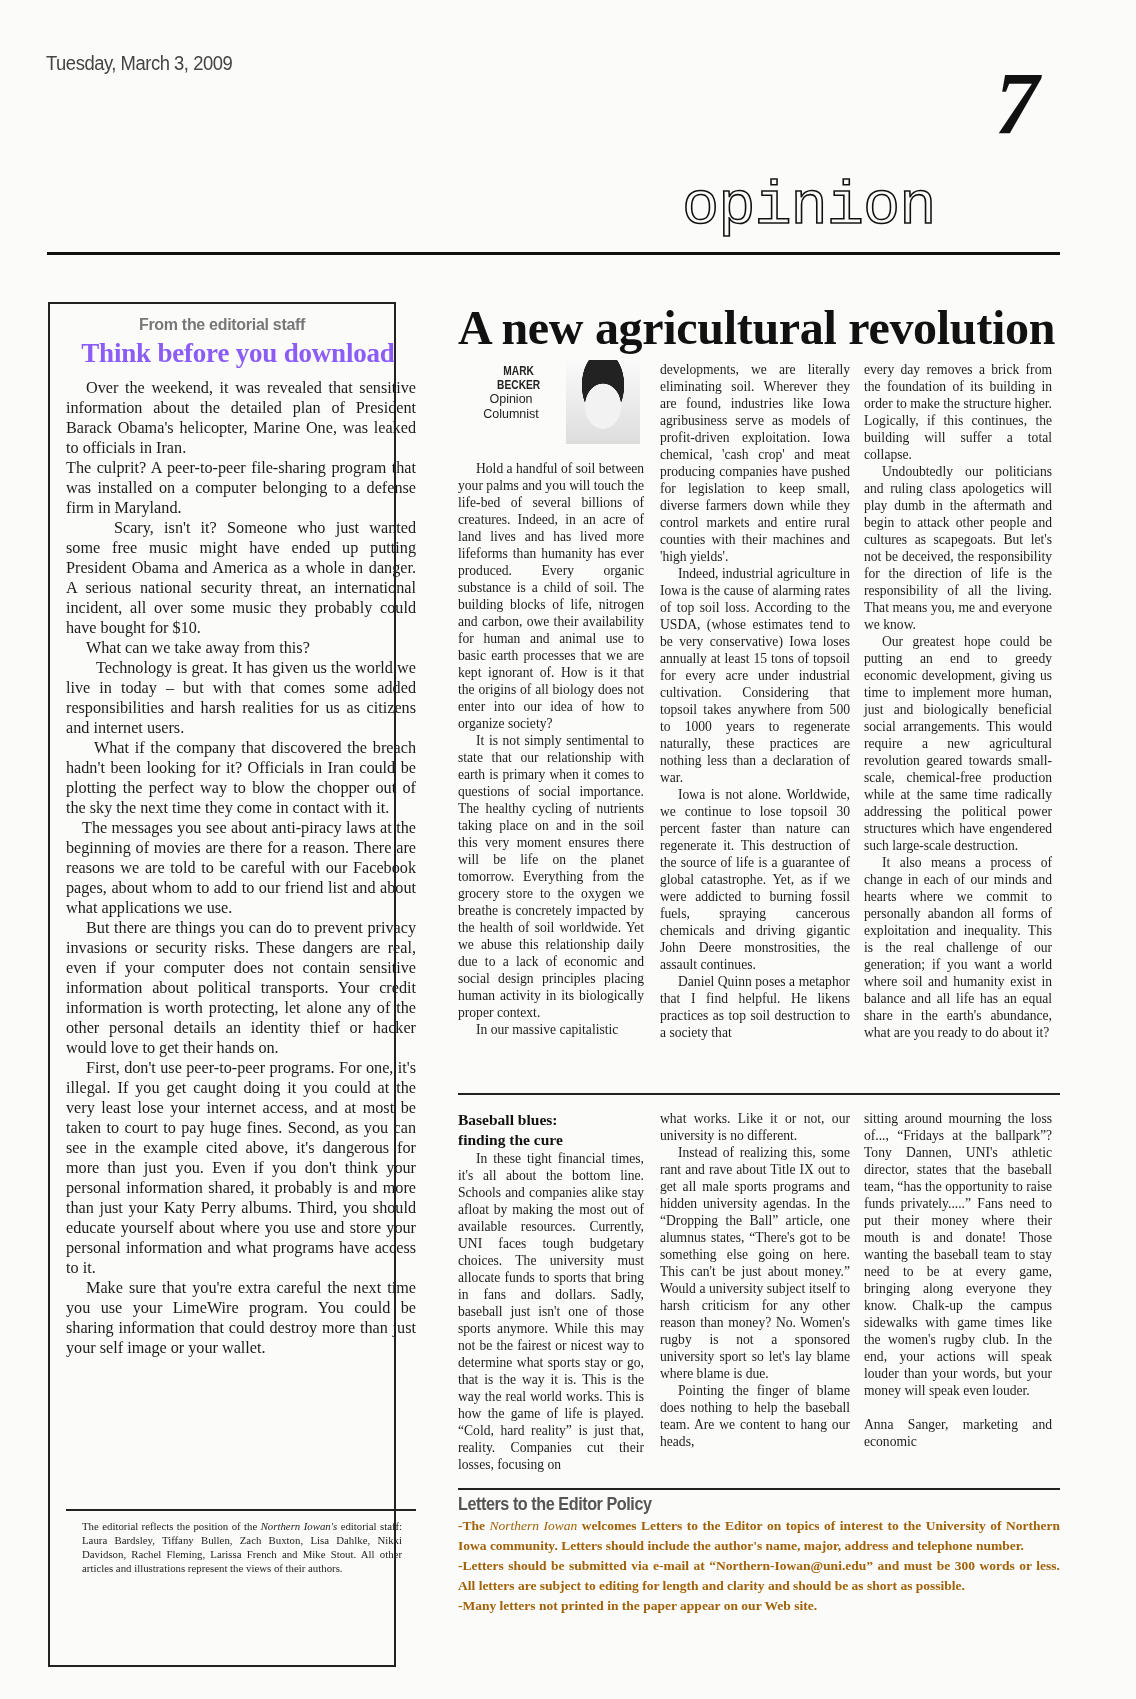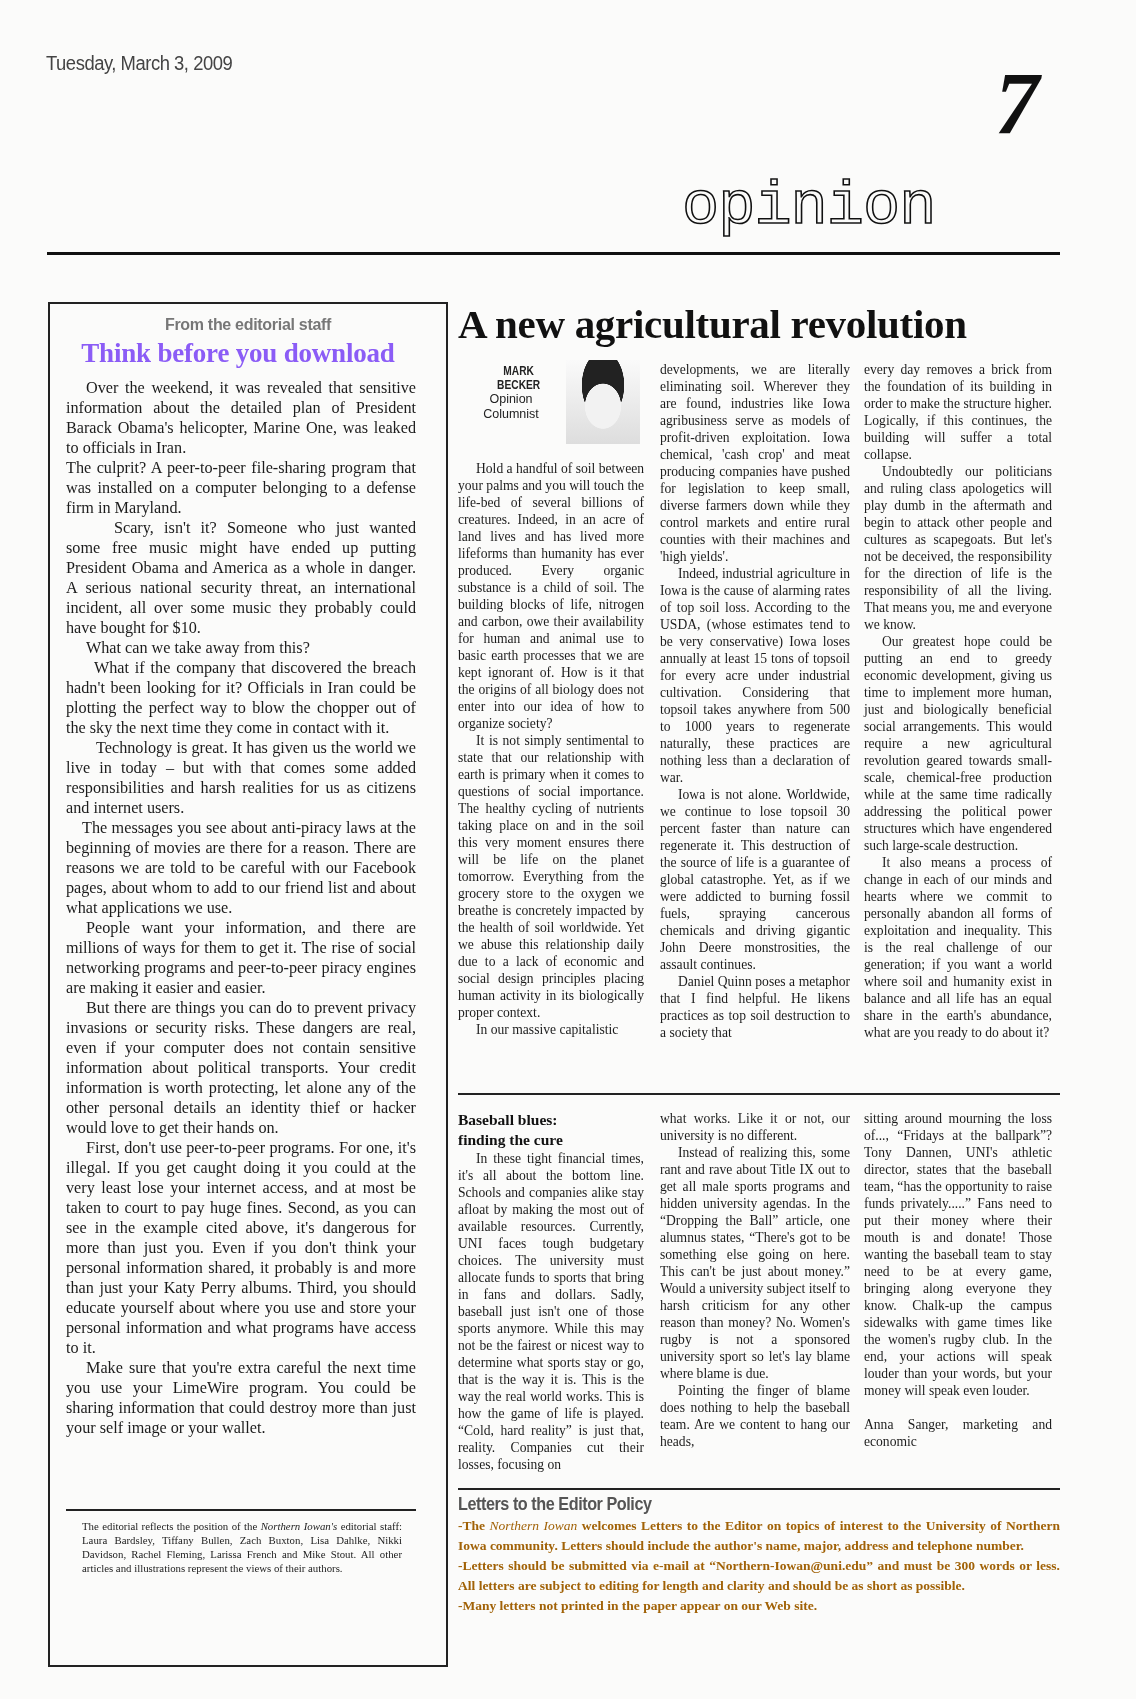--- a/index.html
+++ b/index.html
@@ -18,40 +18,40 @@
     font-size:88px; line-height:1; color:#111; font-style:italic;
   }
   .rule-top { left:47px; top:252px; width:1013px; height:3px; background:#111; }
   .section {
     left:682px; top:176px; font-family:Liberation Mono, monospace; font-size:62px;
     line-height:1; color:#fbfbfa; letter-spacing:-1px;
     -webkit-text-stroke:1.6px #111; text-stroke:1.6px #111;
   }
   
   .ed-box {
-    left:48px; top:302px; width:400px; height:1365px; border:2px solid #222; box-sizing:border-box;
+    left:48px; top:302px; width:348px; height:1365px; border:2px solid #222; box-sizing:border-box;
   }
   .ed-kicker {
     left:0; top:12px; width:100%; text-align:center; font-family:"Liberation Sans", sans-serif;
     font-weight:bold; font-size:16px; color:#777; letter-spacing:-0.3px;
   }
   .ed-title {
     left:10px; top:34px; width:356px; text-align:center; font-weight:bold; font-size:27px; color:#8b5cf6; letter-spacing:-0.2px;
   }
   .ed-body {
     left:16px; top:74px; width:350px; font-size:16.2px; line-height:20px; text-align:justify; color:#1c1c1c;
   }
   .ed-body p { margin:0; text-indent:20px; }
   .ed-body p.noind { text-indent:0; }
   .ed-rule { left:16px; top:1205px; width:350px; height:2px; background:#222; }
   .ed-note { left:32px; top:1215px; width:320px; font-size:10.8px; line-height:14px; text-align:justify; color:#222; }
 
   
   .art-title {
-    left:458px; top:300px; font-weight:bold; font-size:41px; color:#111; letter-spacing:-0.3px; white-space:nowrap;
+    left:458px; top:300px; font-weight:bold; font-size:48px; color:#111; letter-spacing:-0.3px; white-space:nowrap;
   }
   .byline {
     left:460px; top:364px; width:102px; text-align:center; font-family:"Liberation Sans", sans-serif; color:#222;
   }
   .byline .name { font-weight:bold; font-size:12px; line-height:14px; transform:scaleX(0.85); transform-origin:right; }
   .byline .role { font-size:12.5px; line-height:15px; }
   .photo {
     left:566px; top:360px; width:74px; height:84px;
     background:radial-gradient(ellipse at 50% 55%, #f2f2f2 0 34%, transparent 35%),
                radial-gradient(ellipse at 50% 30%, #222 0 40%, transparent 41%),
@@ -90,24 +90,23 @@
 <div class="abs rule-top"></div>
 
 <div class="abs ed-box">
   <div class="abs ed-kicker">From the editorial staff</div>
   <div class="abs ed-title">Think before you download</div>
   <div class="abs ed-body">
     <p>Over the weekend, it was revealed that sensitive information about the detailed plan of President Barack Obama's helicopter, Marine One, was leaked to officials in Iran.</p>
     <p class="noind">The culprit? A peer-to-peer file-sharing program that was installed on a computer belonging to a defense firm in Maryland.</p>
     <p style="text-indent:48px">Scary, isn't it? Someone who just wanted some free music might have ended up putting President Obama and America as a whole in danger. A serious national security threat, an international incident, all over some music they probably could have bought for $10.</p>
     <p>What can we take away from this?</p>
+    <p style="text-indent:30px">Technology is great. It has given us the world we live in today – but with that comes some added responsibilities and harsh realities for us as citizens and internet users.</p>
     <p style="text-indent:28px">What if the company that discovered the breach hadn't been looking for it? Officials in Iran could be plotting the perfect way to blow the chopper out of the sky the next time they come in contact with it.</p>
-    <p style="text-indent:30px">Technology is great. It has given us the world we live in today – but with that comes some added responsibilities and harsh realities for us as citizens and internet users.</p>
     <p style="text-indent:16px">The messages you see about anti-piracy laws at the beginning of movies are there for a reason. There are reasons we are told to be careful with our Facebook pages, about whom to add to our friend list and about what applications we use.</p>
-    <p>People want your information, and there are millions of ways for them to get it. The rise of social networking programs and peer-to-peer piracy engines are making it easier and easier.</p>
     <p>But there are things you can do to prevent privacy invasions or security risks. These dangers are real, even if your computer does not contain sensitive information about political transports. Your credit information is worth protecting, let alone any of the other personal details an identity thief or hacker would love to get their hands on.</p>
     <p>First, don't use peer-to-peer programs. For one, it's illegal. If you get caught doing it you could at the very least lose your internet access, and at most be taken to court to pay huge fines. Second, as you can see in the example cited above, it's dangerous for more than just you. Even if you don't think your personal information shared, it probably is and more than just your Katy Perry albums. Third, you should educate yourself about where you use and store your personal information and what programs have access to it.</p>
     <p>Make sure that you're extra careful the next time you use your LimeWire program. You could be sharing information that could destroy more than just your self image or your wallet.</p>
   </div>
   <div class="abs ed-rule"></div>
   <div class="abs ed-note"><span>The editorial reflects the position of the </span><span class="it">Northern Iowan's</span><span> editorial staff: Laura Bardsley, Tiffany Bullen, Zach Buxton, Lisa Dahlke, Nikki Davidson, Rachel Fleming, Larissa French and Mike Stout. All other articles and illustrations represent the views of their authors.</span></div>
 </div>
 
 <div class="abs art-title">A new agricultural revolution</div>
 <div class="abs byline">

